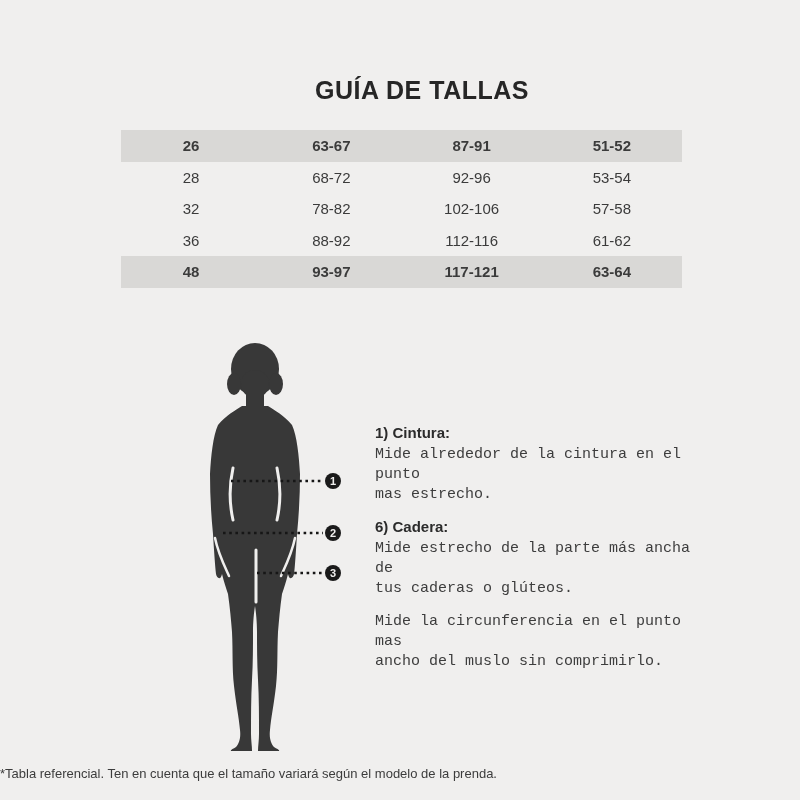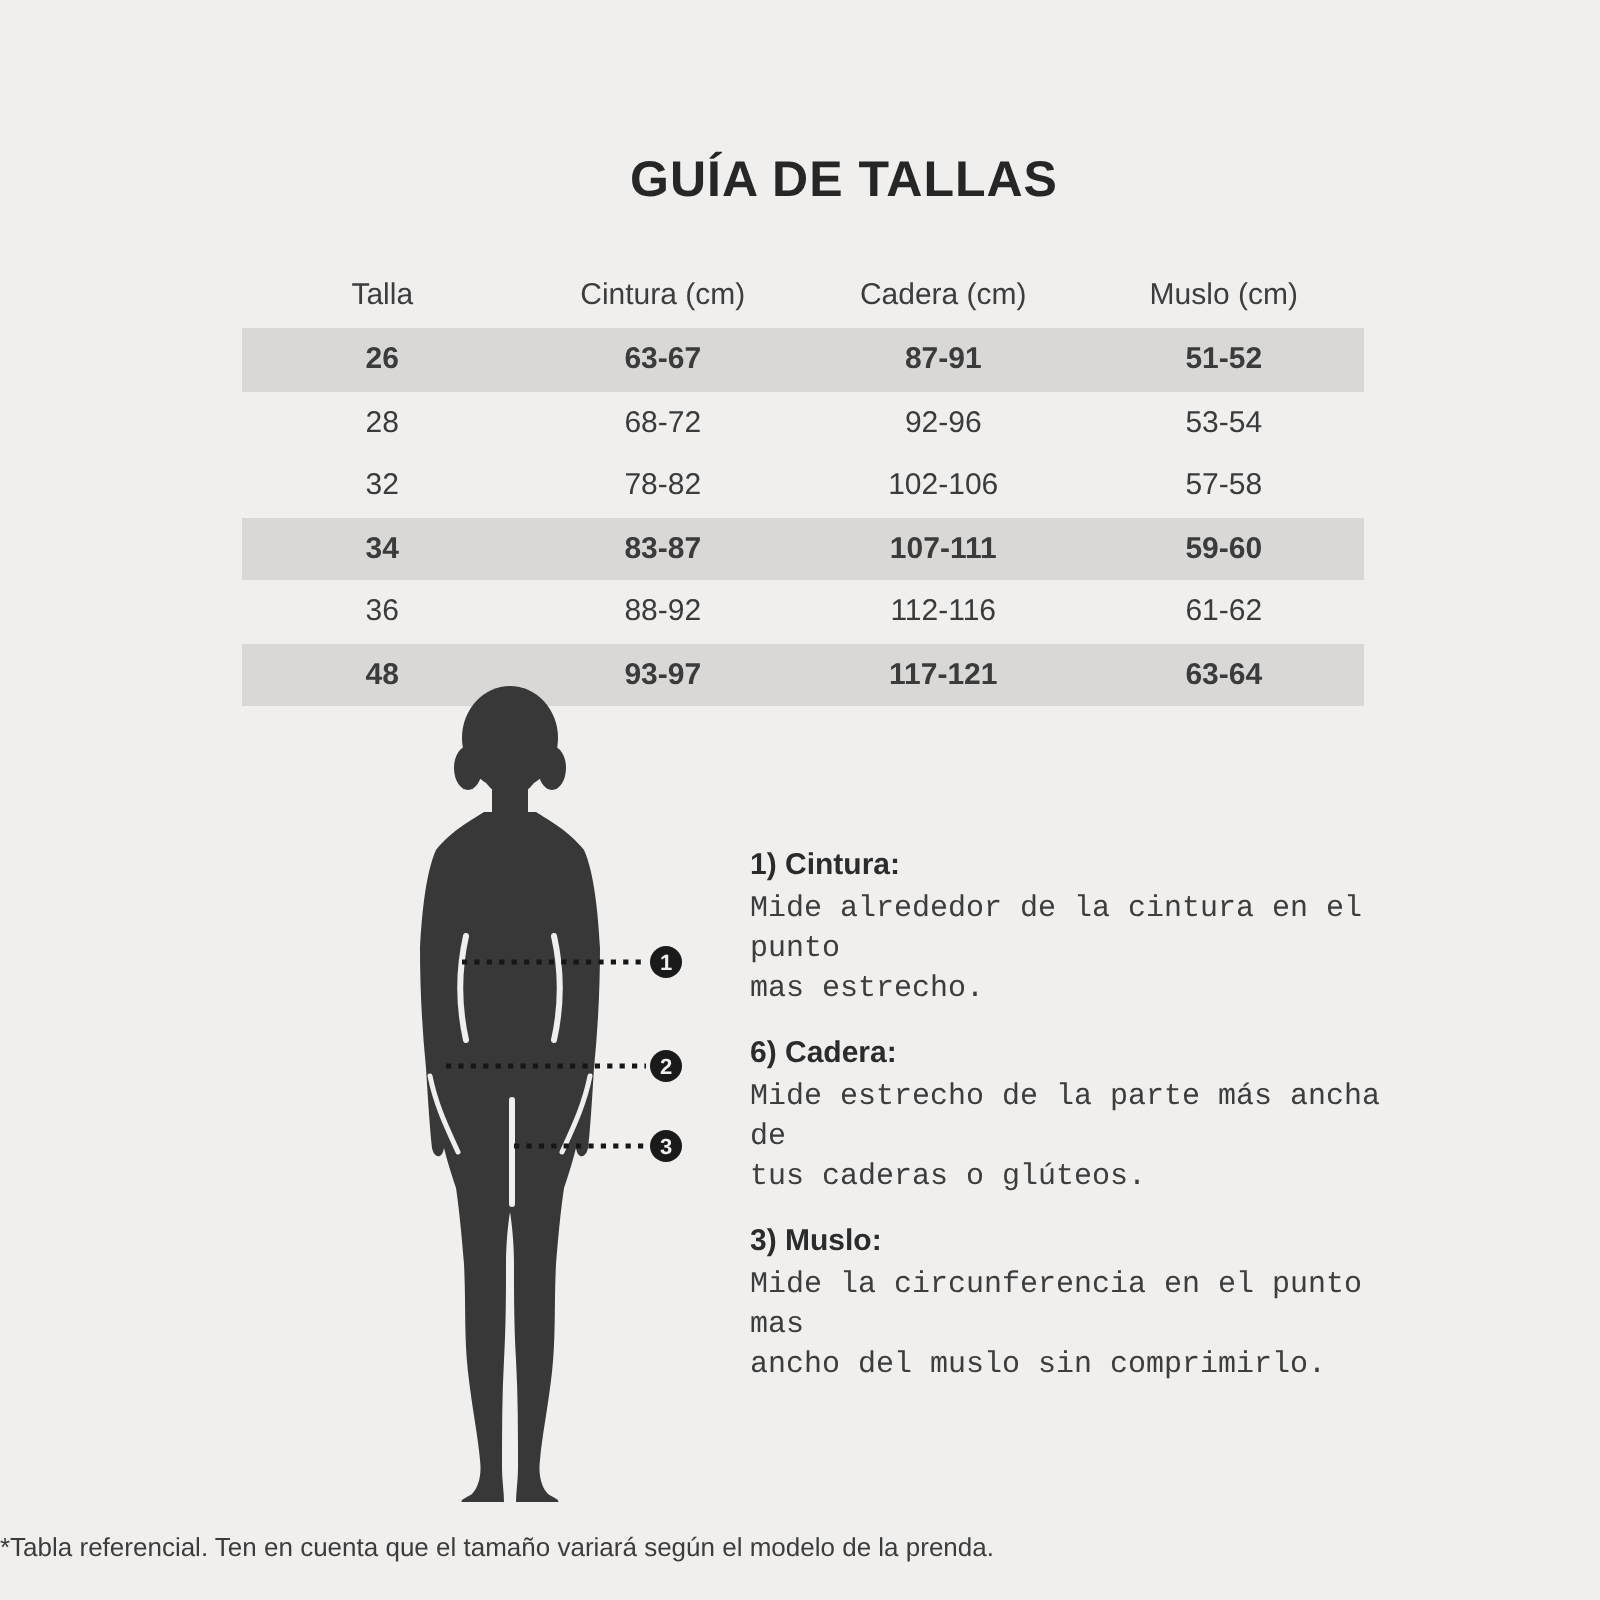--- a/index.html
+++ b/index.html
@@ -33,49 +33,37 @@
   }
 </style>
 </head>
 <body>
 
 <div class="page">
 
   <h1 class="title">GUÍA DE TALLAS</h1>
 
   <div class="size-table">
-    <div class="thead">
-      <div class="cell">Talla</div>
-      <div class="cell">Cintura (cm)</div>
-      <div class="cell">Cadera (cm)</div>
-      <div class="cell">Muslo (cm)</div>
-    </div>
     <div class="trow stripe">
       <div class="cell">26</div>
       <div class="cell">63-67</div>
       <div class="cell">87-91</div>
       <div class="cell">51-52</div>
     </div>
     <div class="trow">
       <div class="cell">28</div>
       <div class="cell">68-72</div>
       <div class="cell">92-96</div>
       <div class="cell">53-54</div>
     </div>
     <div class="trow">
       <div class="cell">32</div>
       <div class="cell">78-82</div>
       <div class="cell">102-106</div>
       <div class="cell">57-58</div>
-    </div>
-    <div class="trow stripe">
-      <div class="cell">34</div>
-      <div class="cell">83-87</div>
-      <div class="cell">107-111</div>
-      <div class="cell">59-60</div>
     </div>
     <div class="trow">
       <div class="cell">36</div>
       <div class="cell">88-92</div>
       <div class="cell">112-116</div>
       <div class="cell">61-62</div>
     </div>
     <div class="trow stripe">
       <div class="cell">48</div>
       <div class="cell">93-97</div>
@@ -152,21 +140,20 @@
       <h3>1) Cintura:</h3>
       <p>Mide alrededor de la cintura en el punto</p>
       <p>mas estrecho.</p>
     </div>
     <div class="section">
       <h3>6) Cadera:</h3>
       <p>Mide estrecho de la parte más ancha de</p>
       <p>tus caderas o glúteos.</p>
     </div>
     <div class="section">
-      <h3>3) Muslo:</h3>
       <p>Mide la circunferencia en el punto mas</p>
       <p>ancho del muslo sin comprimirlo.</p>
     </div>
   </div>
 
   <div class="footnote">*Tabla referencial. Ten en cuenta que el tamaño variará según el modelo de la prenda.</div>
 
 </div>
 
 </body></html>

